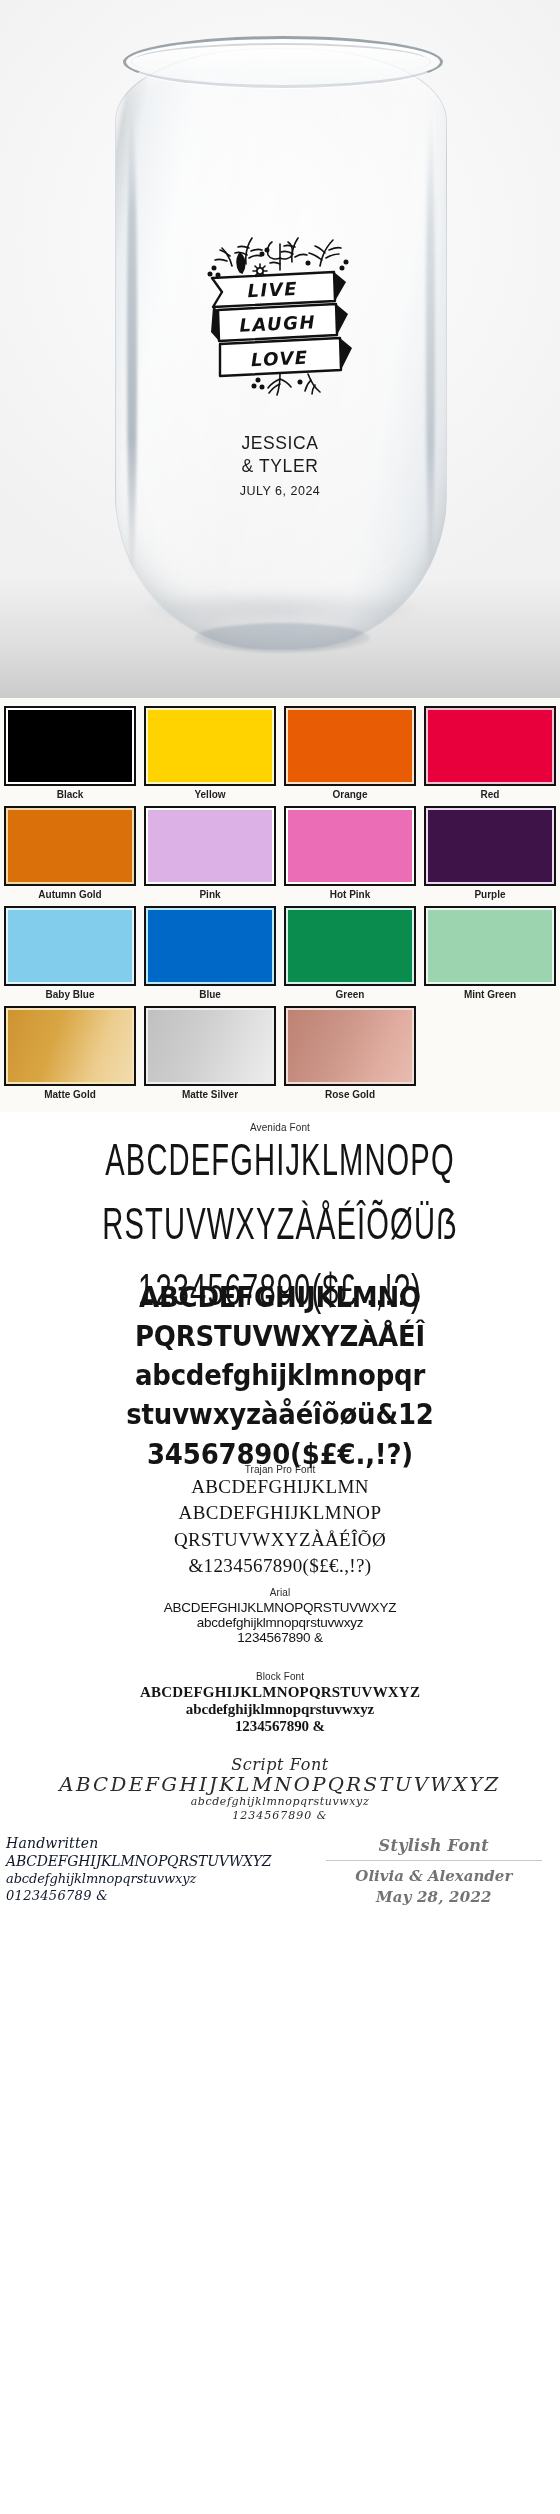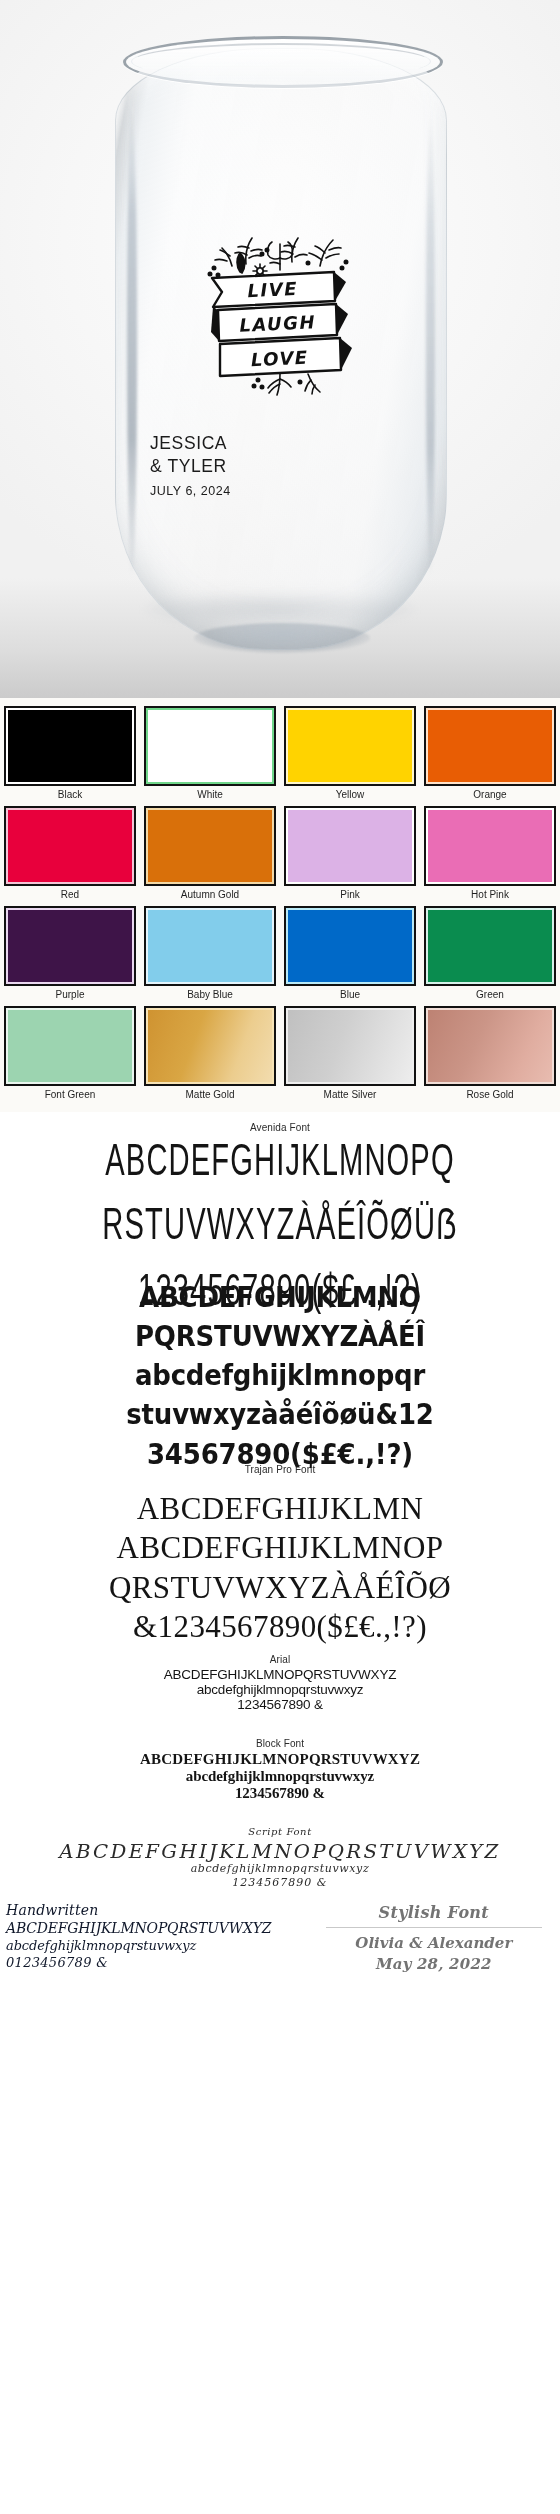--- a/index.html
+++ b/index.html
@@ -91,39 +91,39 @@
   }
 
   
   .art{
     position:absolute;left:50%;transform:translateX(-50%);
     top:192px;width:170px;text-align:center;
   }
   .art svg{display:block;margin:0 auto;}
   .personal{
     position:absolute;left:50%;transform:translateX(-50%);
-    top:402px;width:260px;color:#1b1b1b;
+    top:402px;width:260px;text-align:center;color:#1b1b1b;
   }
   .personal .nm{
     font-family:"Liberation Sans", sans-serif;
     font-size:17.5px;letter-spacing:.6px;line-height:23px;font-weight:400;
   }
   .personal .dt{
     font-family:"Liberation Sans", sans-serif;
     font-size:12.5px;letter-spacing:.5px;margin-top:6px;
   }
 
   
   .swatch-panel{
     width:560px;background:#fbfaf7;
     padding:6px 0 8px 0;box-sizing:border-box;
   }
   .swatch-grid{
     display:grid;grid-template-columns:repeat(4,1fr);
-    column-gap:0;row-gap:0;
+    column-gap:0;row-gap:0;font-weight:bold;
   }
   .swatch-cell{
     padding:2px 4px 3px 4px;box-sizing:border-box;text-align:center;
   }
   .swatch-frame{
     border:2px solid #111;
     padding:2px;background:#fff;
     box-sizing:border-box;
   }
   .swatch-chip{
@@ -157,22 +157,22 @@
     font-family:"DejaVu Sans", sans-serif;
     font-size:26px;font-weight:700;letter-spacing:-.2px;
     transform:scaleY(1.12);transform-origin:center top;
     margin:2px 0 14px;
   }
   .cherry div{margin-bottom:7px;}
 
   
   .trajan{
     font-family:"Liberation Serif", serif;
-    font-size:31px;letter-spacing:.4px;font-weight:400;
-    margin:17px 0 10px;
+    font-size:19px;letter-spacing:.4px;font-weight:400;
+    margin:2px 0 10px;
   }
   .trajan div{margin-bottom:6px;}
 
   
   .arial{
     font-family:"Liberation Sans", sans-serif;
     font-size:13.5px;letter-spacing:-.2px;margin:1px 0 26px;
   }
   .arial div{line-height:15px;}
 
@@ -182,21 +182,21 @@
     font-weight:700;font-size:15px;letter-spacing:-.1px;margin:1px 0 22px;
   }
   .blockf div{line-height:17px;}
   .blockf .t1{letter-spacing:.2px;}
 
   
   .scriptf{
     font-family:"DejaVu Serif", serif;
     font-style:italic;color:#2a2a2a;margin:0 0 6px;
   }
-  .scriptf .s-title{font-size:10px;letter-spacing:.6px;line-height:16px;}
+  .scriptf .s-title{font-size:16px;letter-spacing:.6px;line-height:16px;}
   .scriptf .s-caps{font-size:19px;letter-spacing:2.2px;line-height:22px;transform:scaleX(1.04);}
   .scriptf .s-low{font-size:11px;letter-spacing:.6px;line-height:14px;}
   .scriptf .s-num{font-size:11px;letter-spacing:1px;line-height:14px;}
 
   
   .bottom-row{
     display:flex;width:560px;padding:6px 0 10px 0;box-sizing:border-box;
   }
   .handwritten{
     flex:0 0 56%;padding-left:6px;box-sizing:border-box;text-align:left;
@@ -322,26 +322,20 @@
 
   <div class="swatch-panel">
     <div class="swatch-grid" id="swatch-grid">
         <div class="swatch-cell">
           <div class="swatch-frame" style="background: rgb(255, 255, 255);">
             <div class="swatch-chip" style="background: rgb(0, 0, 0);"></div>
           </div>
           <div class="swatch-label">Black</div>
         </div>
         <div class="swatch-cell">
-          <div class="swatch-frame" style="background: rgb(111, 214, 138);">
-            <div class="swatch-chip" style="background: rgb(255, 255, 255);"></div>
-          </div>
-          <div class="swatch-label">White</div>
-        </div>
-        <div class="swatch-cell">
           <div class="swatch-frame" style="background: rgb(255, 247, 204);">
             <div class="swatch-chip" style="background: rgb(255, 211, 0);"></div>
           </div>
           <div class="swatch-label">Yellow</div>
         </div>
         <div class="swatch-cell">
           <div class="swatch-frame" style="background: rgb(255, 226, 201);">
             <div class="swatch-chip" style="background: rgb(232, 93, 4);"></div>
           </div>
           <div class="swatch-label">Orange</div>
@@ -391,21 +385,21 @@
         <div class="swatch-cell">
           <div class="swatch-frame" style="background: rgb(213, 242, 234);">
             <div class="swatch-chip" style="background: rgb(10, 140, 79);"></div>
           </div>
           <div class="swatch-label">Green</div>
         </div>
         <div class="swatch-cell">
           <div class="swatch-frame" style="background: rgb(234, 246, 239);">
             <div class="swatch-chip" style="background: rgb(156, 212, 176);"></div>
           </div>
-          <div class="swatch-label">Font Green</div>
+          <div class="swatch-label">Mint Green</div>
         </div>
         <div class="swatch-cell">
           <div class="swatch-frame" style="background: rgb(246, 227, 182);">
             <div class="swatch-chip" style="background: linear-gradient(110deg, rgb(207, 147, 49) 0%, rgb(217, 166, 68) 38%, rgb(236, 205, 142) 72%, rgb(242, 220, 174) 100%);"></div>
           </div>
           <div class="swatch-label">Matte Gold</div>
         </div>
         <div class="swatch-cell">
           <div class="swatch-frame" style="background: rgb(238, 238, 238);">
             <div class="swatch-chip" style="background: linear-gradient(110deg, rgb(192, 192, 192) 0%, rgb(207, 207, 207) 42%, rgb(226, 226, 226) 78%, rgb(237, 237, 237) 100%);"></div>

